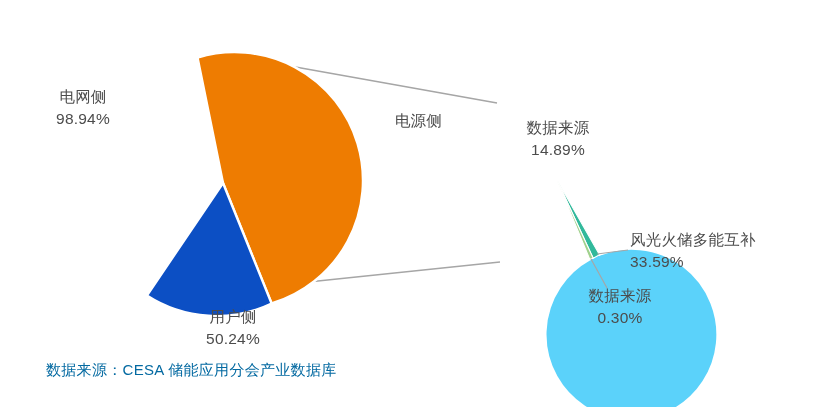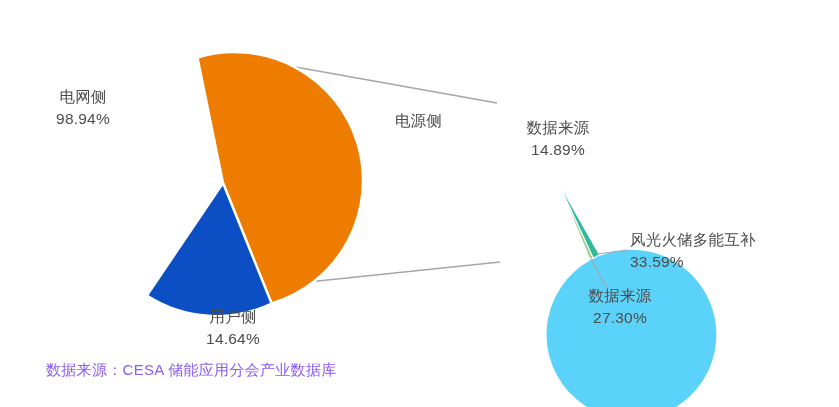--- a/index.html
+++ b/index.html
@@ -70,21 +70,21 @@
   }
   #label-thermal {
     left: 560px;
     top: 285px;
     width: 120px;
   }
   #source-note {
     position: absolute;
     left: 46px;
     top: 361px;
-    color: #8b5cf6;
+    color: #0369a1;
     font-size: 15px;
     letter-spacing: 0.3px;
     white-space: nowrap;
   }
 </style>
 </head>
 <body>
 
 <div id="canvas">
 
@@ -124,33 +124,33 @@
     <span class="nm">电网侧</span>
     <span class="pct">98.94%</span>
   </div>
 
   <div class="lbl" id="label-source-side">
     <span class="nm">电源侧</span>
   </div>
 
   <div class="lbl" id="label-user-side">
     <span class="nm">用户侧</span>
-    <span class="pct">14.64%</span>
+    <span class="pct">50.24%</span>
   </div>
 
   <div class="lbl" id="label-new-energy">
     <span class="nm">数据来源</span>
     <span class="pct">14.89%</span>
   </div>
 
   <div class="lbl" id="label-wind-solar">
     <span class="nm">风光火储多能互补</span>
     <span class="pct">33.59%</span>
   </div>
 
   <div class="lbl" id="label-thermal">
     <span class="nm">数据来源</span>
-    <span class="pct">27.30%</span>
+    <span class="pct">0.30%</span>
   </div>
 
   <div id="source-note">数据来源：CESA 储能应用分会产业数据库</div>
 
 </div>
 
 </body></html>

